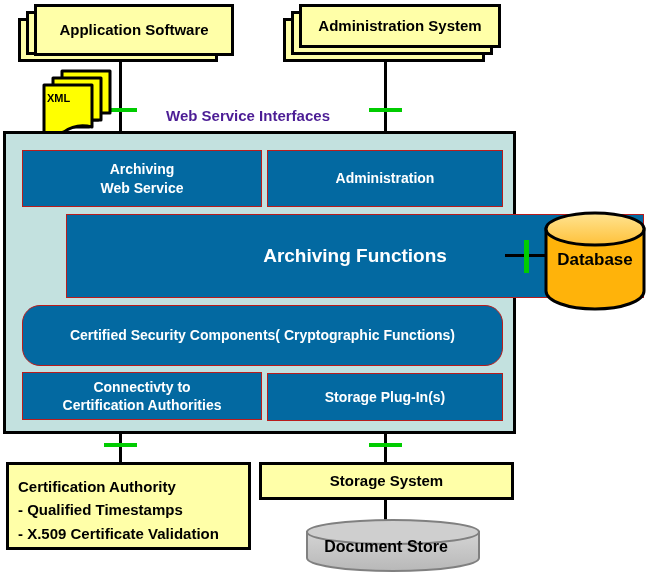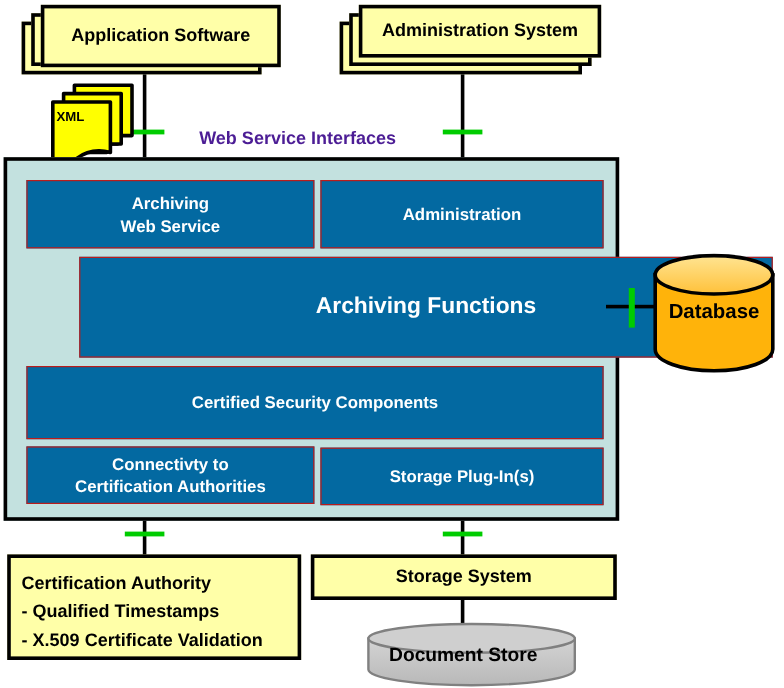--- a/index.html
+++ b/index.html
@@ -146,22 +146,23 @@
       <span>Web Service</span>
     </div>
     <div class="abs bbox" style="left:261px; top:16px; width:236px; height:57px; flex-direction:row;gap:31px;">
       <span>Administration</span>
     </div>
 
     <div class="abs bbox big" style="left:16px; top:80px; width:578px; height:84px;margin-left:44px;">
       <span>Archiving Functions</span>
     </div>
 
-    <div class="abs bbox" style="left:16px; top:171px; width:481px; height:61px; flex-direction:row;">
+    <div class="abs bbox" style="left:16px; top:171px; width:481px; height:61px; flex-direction:row;border-radius:18px;">
       <span>Certified Security Components</span>
+      <span>( Cryptographic Functions)</span>
     </div>
 
     <div class="abs bbox" style="left:16px; top:238px; width:240px; height:48px; flex-direction:column;">
       <span>Connectivty to</span>
       <span>Certification Authorities</span>
     </div>
     <div class="abs bbox" style="left:261px; top:239px; width:236px; height:48px;">
       <span>Storage Plug-In(s)</span>
     </div>
   </div>

